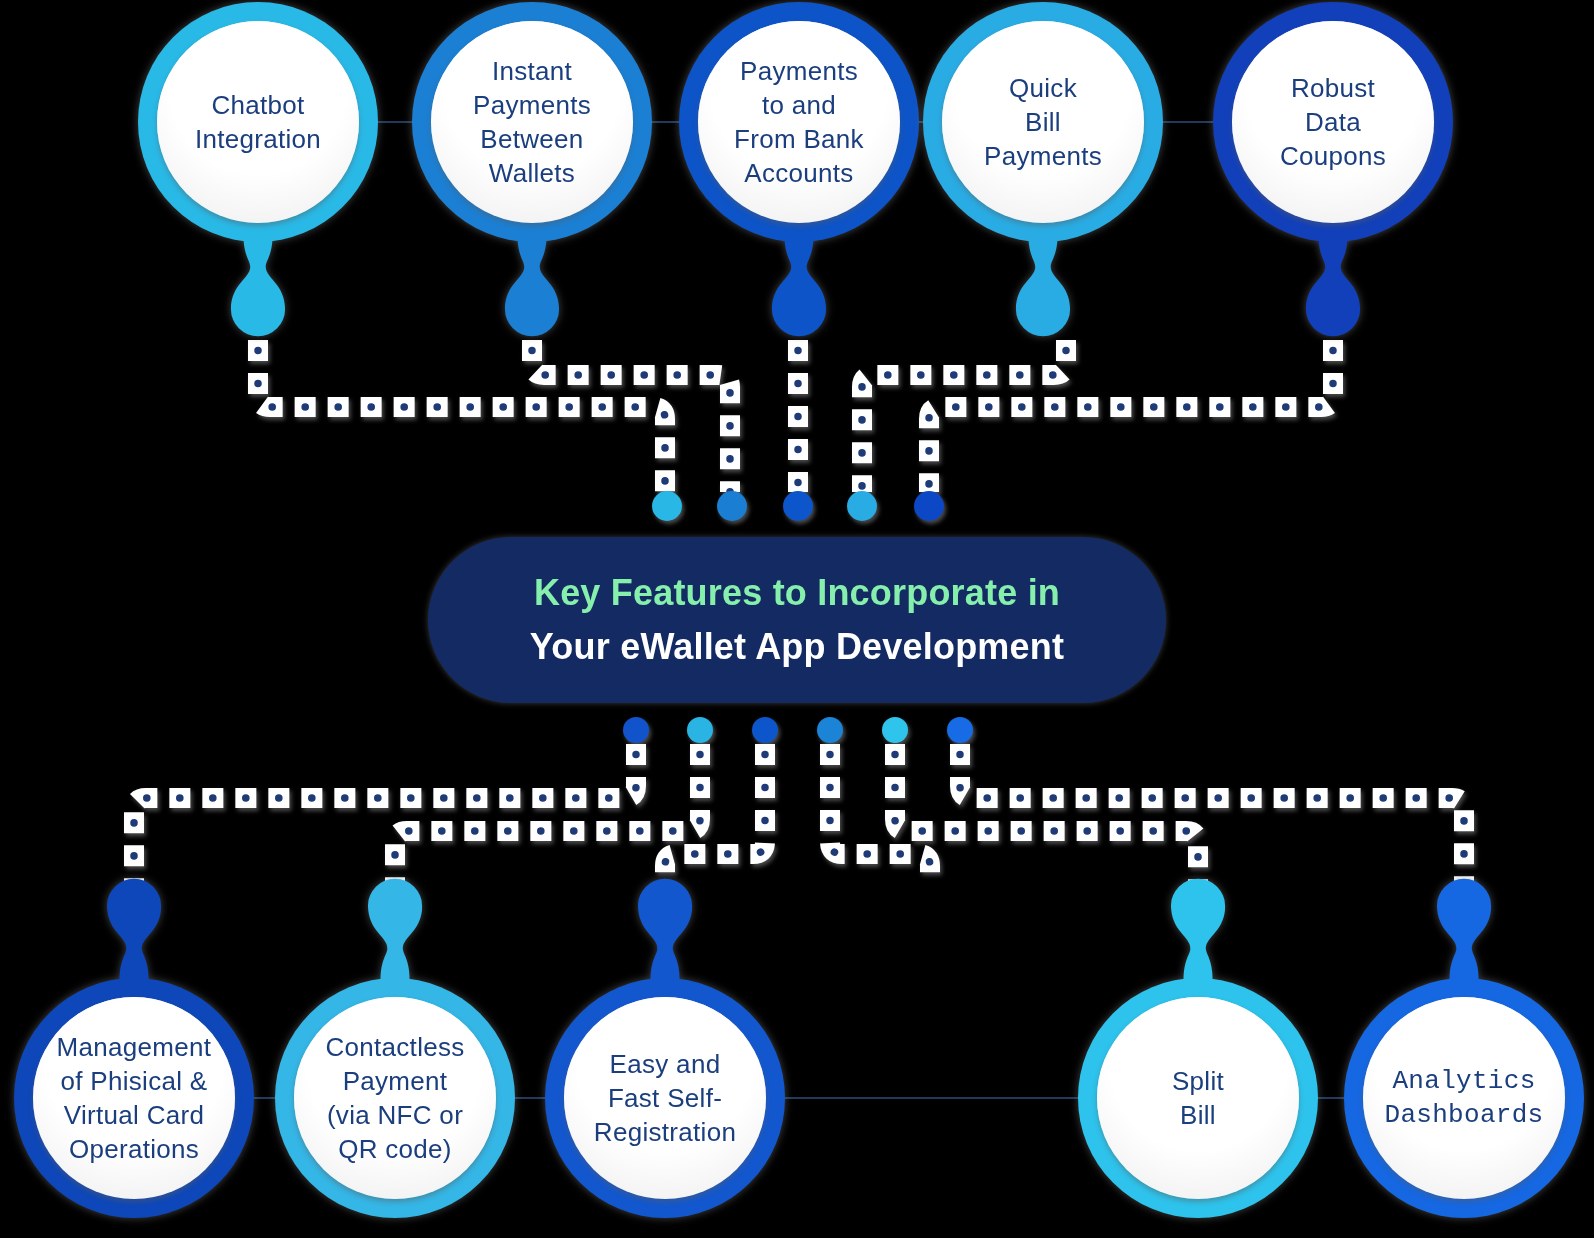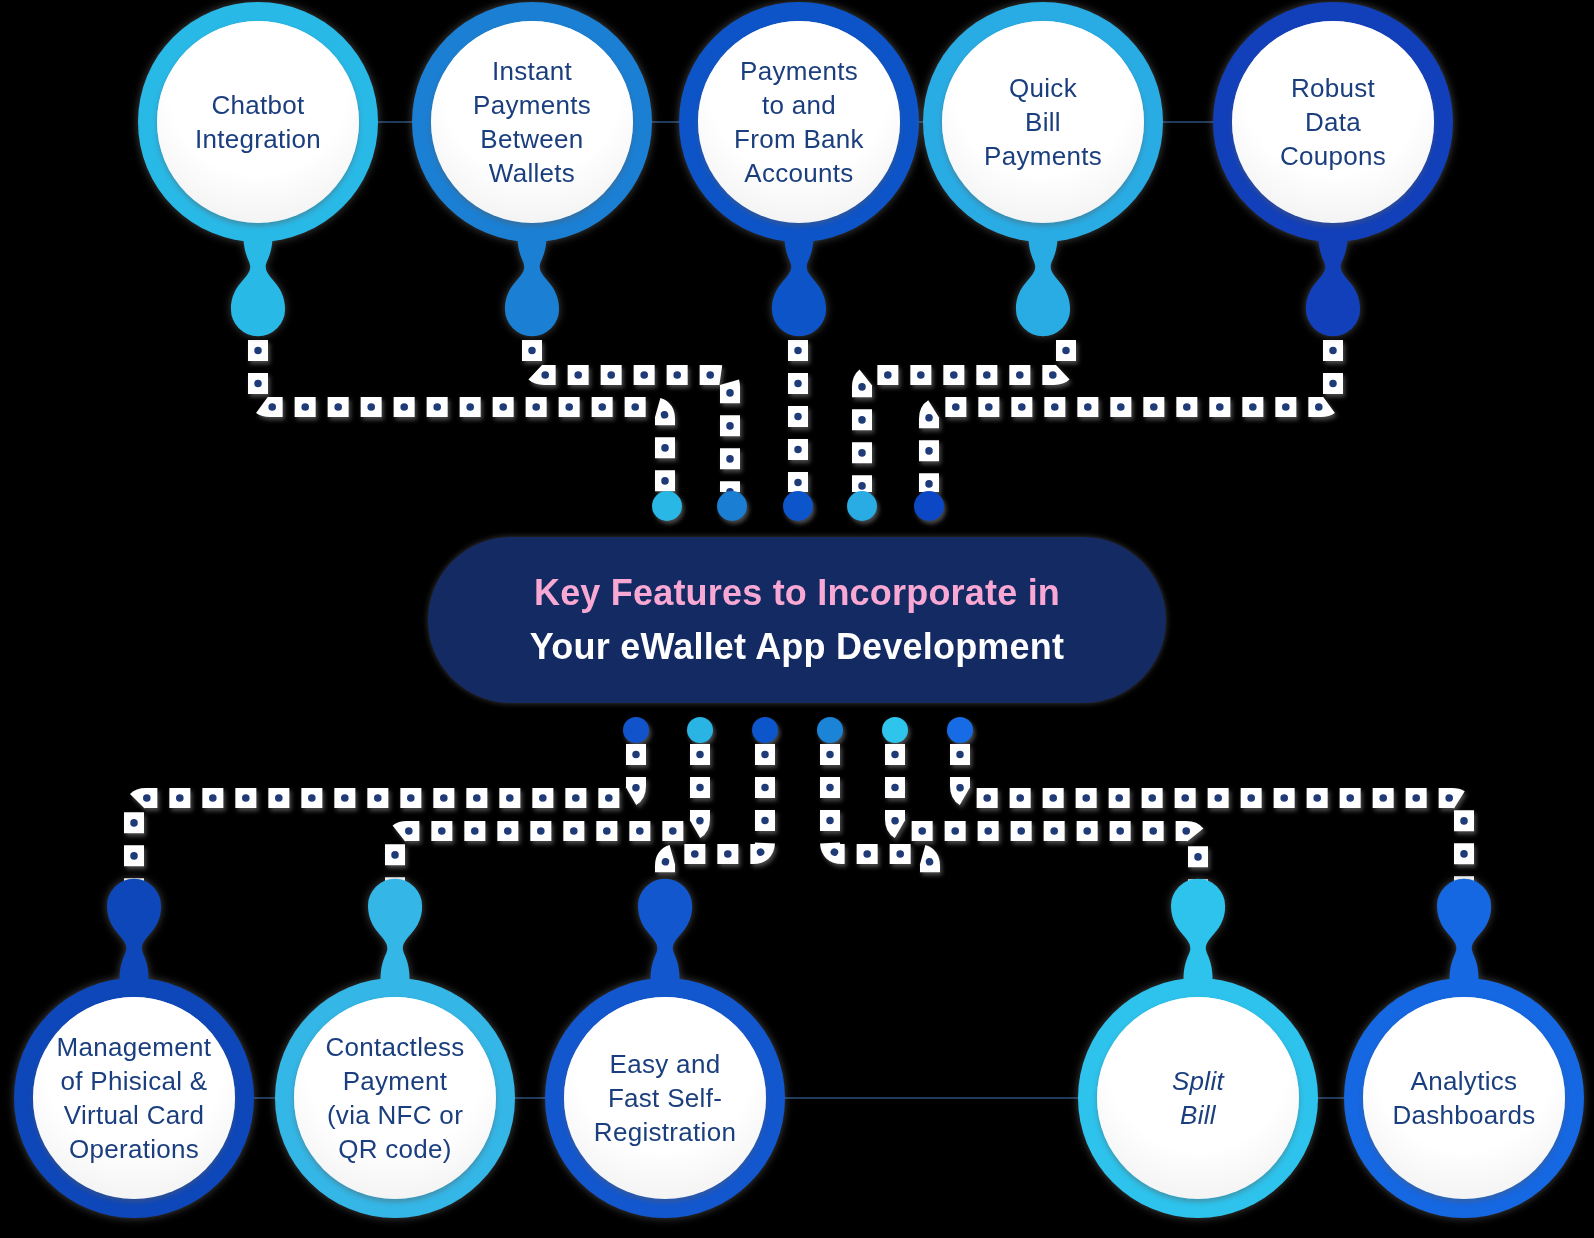--- a/index.html
+++ b/index.html
@@ -183,21 +183,21 @@
     <div class="ring">
       <div class="inner">
         <span class="lbl">Robust
 Data
 Coupons</span>
       </div>
       </div>
     </div>
 
   <div id="centerbox" style="background: rgb(19, 42, 99);">
-    <div class="line" style="color: #f9a8d4;">Key Features to Incorporate in</div>
+    <div class="line" style="color: #86efac;">Key Features to Incorporate in</div>
     <div class="line" style="color: #ffffff;">Your eWallet App Development</div>
   </div>
 
   <div class="node b" style="left: 14px; top: 978px; --ring: #0e47b9;">
     <svg class="drop" viewBox="-30 0 60 105">
         <use href="#dropShape"></use>
       </svg>
     <div class="ring">
       <div class="inner">
         <span class="lbl">Management
@@ -229,33 +229,33 @@
     <div class="ring">
       <div class="inner">
         <span class="lbl">Easy and
 Fast Self-
 Registration</span>
       </div>
       </div>
     </div>
 
 
-  <div class="node b" style="left: 1078px; top: 978px; font-style: italic; --ring: #2dc3ec;">
+  <div class="node b" style="left: 1078px; top: 978px; --ring: #2dc3ec;">
     <svg class="drop" viewBox="-30 0 60 105">
         <use href="#dropShape"></use>
       </svg>
     <div class="ring">
       <div class="inner">
         <span class="lbl">Split
 Bill</span>
       </div>
       </div>
     </div>
 
-  <div class="node b" style="left: 1344px; top: 978px; --ring: #1567e2;">
+  <div class="node b" style="left: 1344px; top: 978px; font-family: Liberation Mono, monospace; --ring: #1567e2;">
     <svg class="drop" viewBox="-30 0 60 105">
         <use href="#dropShape"></use>
       </svg>
     <div class="ring">
       <div class="inner">
         <span class="lbl">Analytics
 Dashboards</span>
       </div>
       </div>
     </div>

